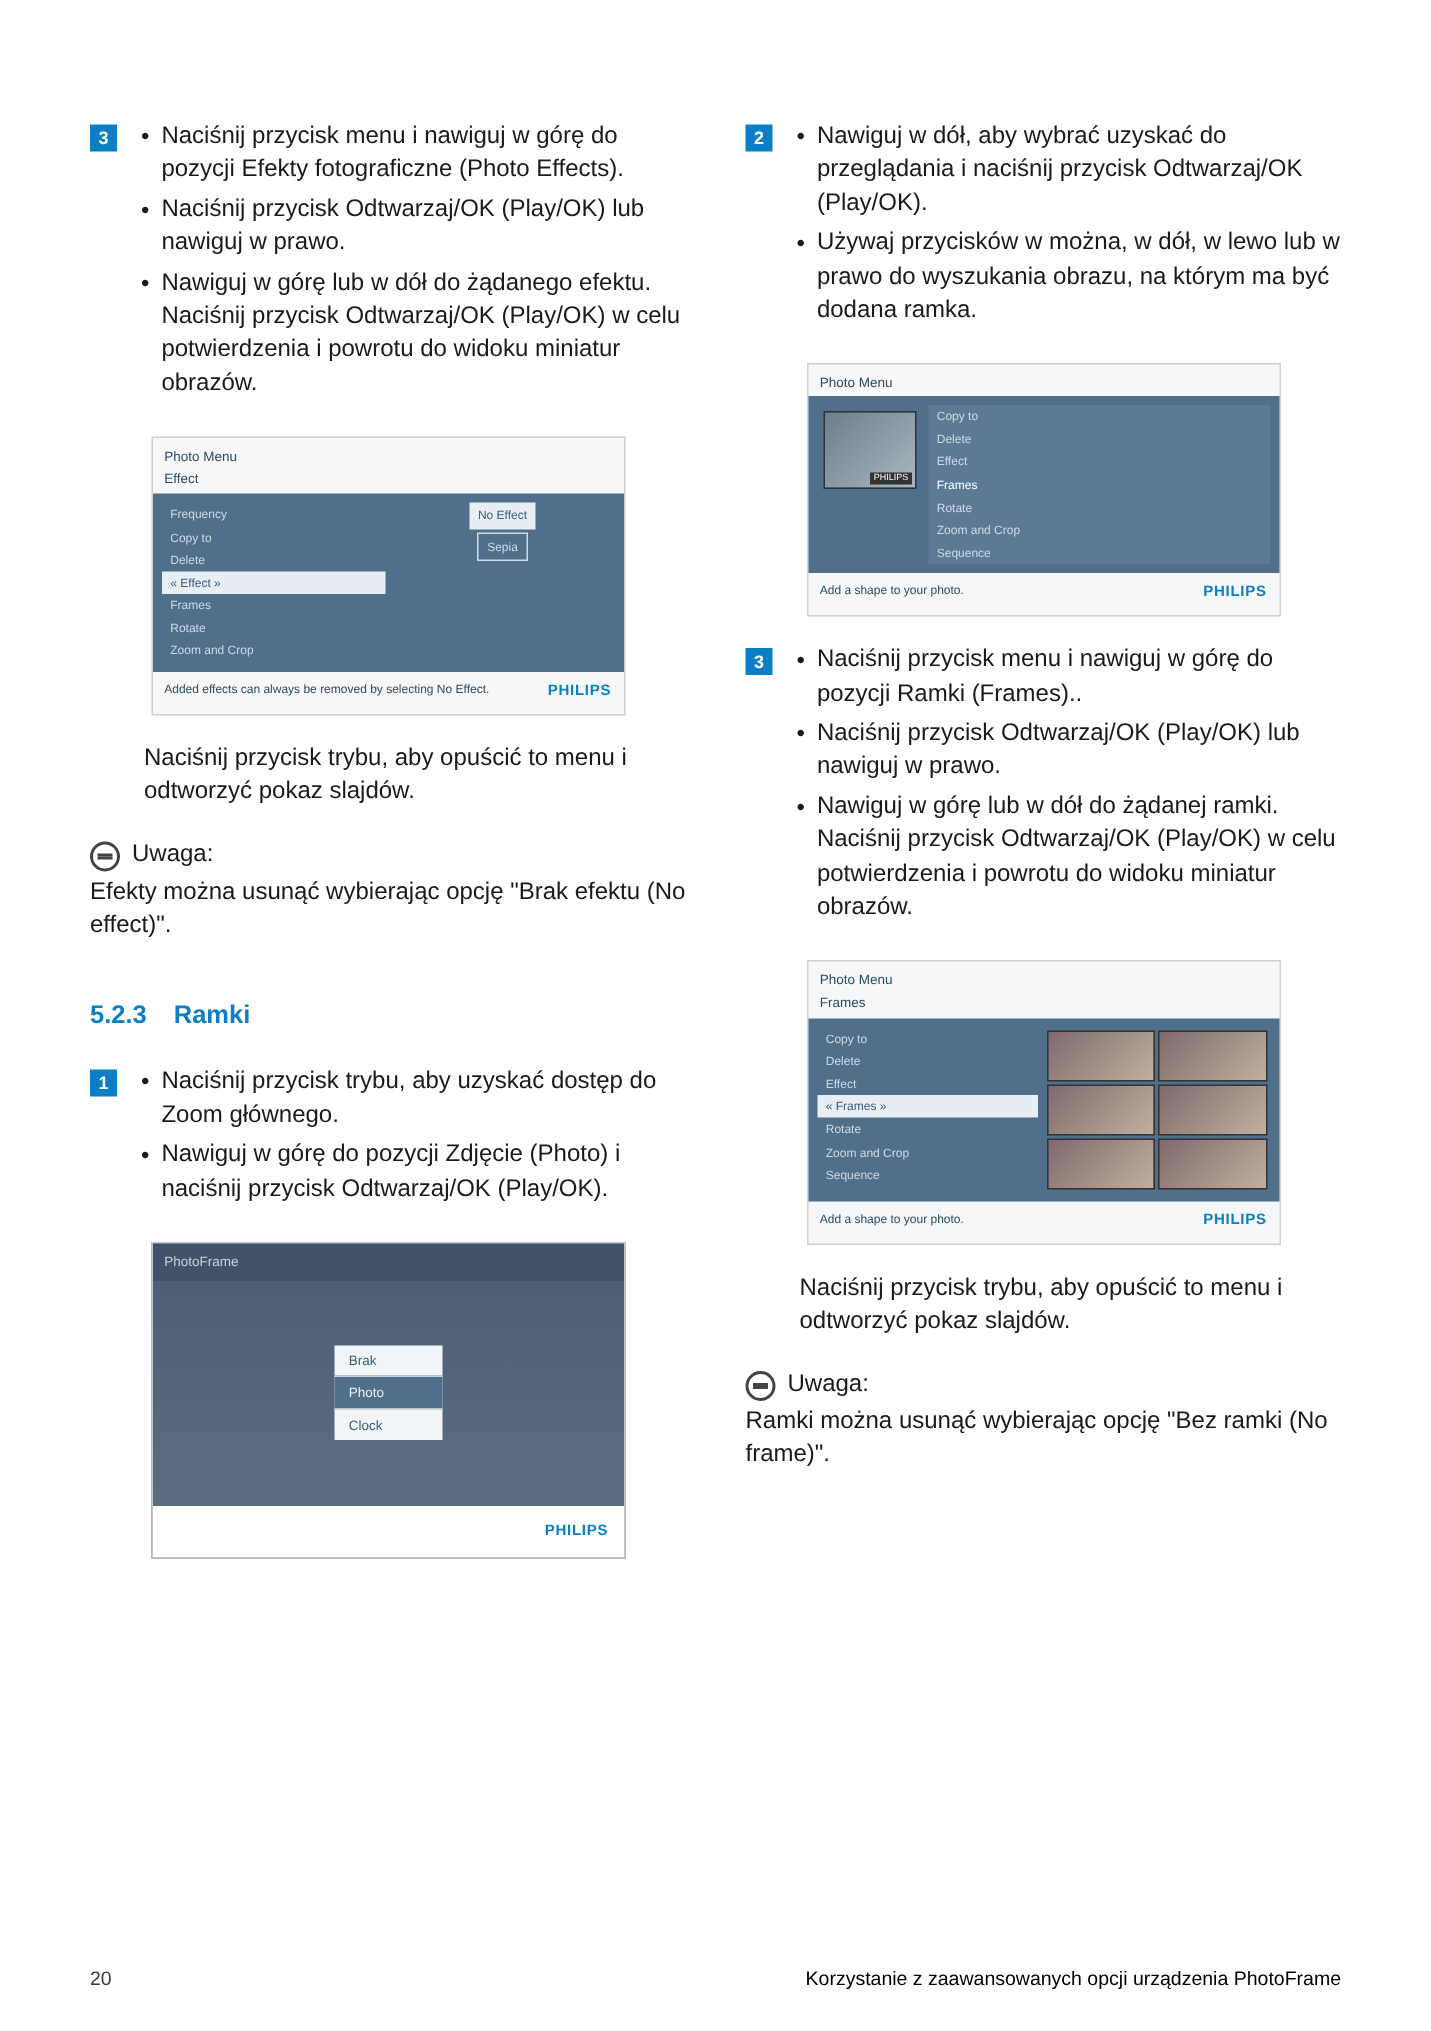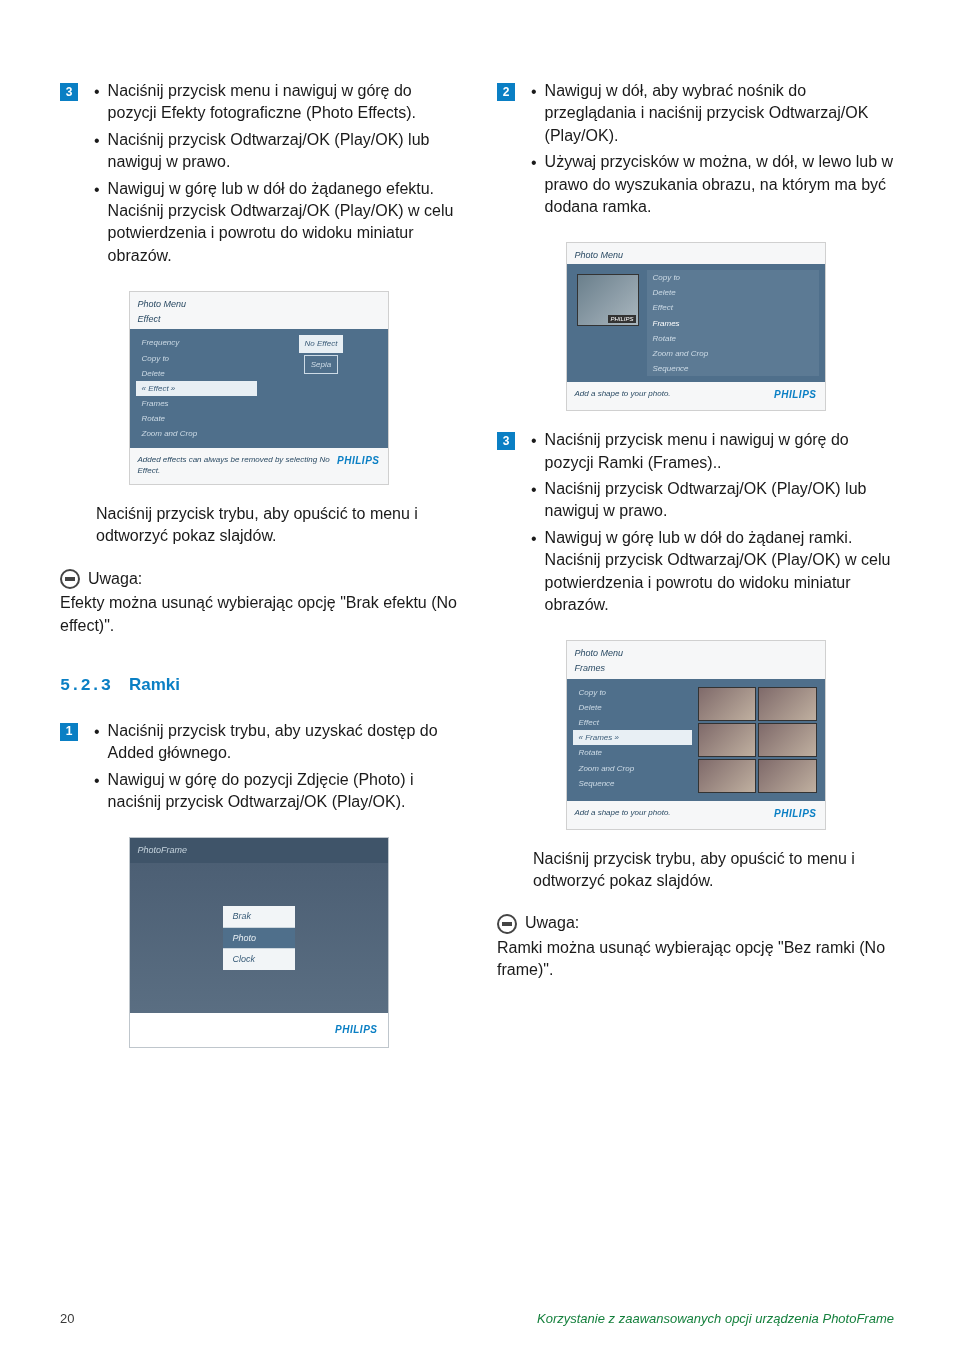--- a/index.html
+++ b/index.html
@@ -58,31 +58,30 @@
     content: ""; position: absolute; width: 10px; height: 2px; background: #444;
     bottom: 6px;
   }
   .note-body { margin-top: 2px; }
   .section-heading {
     color: #0a7fc4;
     font-weight: 700;
     font-size: 17px;
     margin: 36px 0 22px 0;
   }
-  .section-heading .sn { margin-right: 18px; font-family: Liberation Mono, monospace; }
+  .section-heading .sn { margin-right: 18px; }
 
   
   .shot {
-    width: 260px;
+    width: 316px;
     margin: 20px auto 6px auto;
     border: 1px solid #d0d0d0;
     background: #f6f7f8;
     font-size: 9px;
     color: #205a8c;
-    font-style: italic;
   }
   .shot .hdr { padding: 6px 8px 2px 8px; color: #2a4a63; font-size: 9px; }
   .shot .sub { padding: 0 8px 4px 8px; color: #2a4a63; font-size: 9px; }
   .shot .body { background: #4f6f8b; padding: 6px; display: flex; gap: 4px; }
   .shot .list { flex: 1; }
   .shot .list .li { color: #cddbe6; padding: 2px 6px; font-size: 8px; }
   .shot .list .li.sel { background: #e8eff4; color: #3b5c78; }
   .shot .right { flex: 1; display: flex; flex-direction: column; align-items: center; }
   .shot .right .opt { background: #e8eff4; color: #3b5c78; padding: 3px 6px; font-size: 8px; margin-bottom: 2px; }
   .shot .right .opt.sel { background: #4f6f8b; color: #cddbe6; border: 1px solid #cddbe6; }
@@ -118,21 +117,21 @@
   .shot.dark { background:#3f5469; border:1px solid #bfc6cc; }
   .shot.dark .brandrow { background:#fff; padding:10px; text-align:right; }
 
   .footer {
     position: absolute;
     bottom: 26px; left: 60px; right: 60px;
     display: flex; justify-content: space-between;
     font-size: 13px;
   }
   .footer .pn { color: #3a3a3a; }
-  .footer .ft { color: #15803d; font-style: italic; }
+  .footer .ft { color: #000000; }
 </style>
 </head>
 <body>
 
 <div class="page">
 
   <div class="col">
 
     <div class="step-row">
       <span class="step-num">3</span>
@@ -191,21 +190,21 @@
 
     <div class="section-heading">
       <span class="sn">5.2.3</span><span>Ramki</span>
     </div>
 
     <div class="step-row">
       <span class="step-num">1</span>
       <div class="bullets">
         <div class="bullet">
             <div class="bullet-content">
-          <span>Naciśnij przycisk </span><span class="b">trybu</span><span>, aby uzyskać dostęp do </span><span class="b">Added głównego</span><span>.</span>
+          <span>Naciśnij przycisk </span><span class="b">trybu</span><span>, aby uzyskać dostęp do </span><span class="b">Zoom głównego</span><span>.</span>
         </div>
           </div>
         <div class="bullet">
             <div class="bullet-content">
           <span>Nawiguj </span><span class="b">w górę</span><span> do pozycji </span><span class="b">Zdjęcie (Photo)</span><span> i naciśnij przycisk </span><span class="b">Odtwarzaj/OK (Play/OK)</span><span>.</span>
         </div>
           </div>
       </div>
     </div>
 
@@ -223,21 +222,21 @@
 
   </div>
 
   <div class="col">
 
     <div class="step-row">
       <span class="step-num">2</span>
       <div class="bullets">
         <div class="bullet">
             <div class="bullet-content">
-          <span>Nawiguj </span><span class="b">w dół</span><span>, aby wybrać nośnik do przeglądania i naciśnij przycisk </span><span class="b">Odtwarzaj/OK (Play/OK)</span><span>.</span>
+          <span>Nawiguj </span><span class="b">w dół</span><span>, aby wybrać uzyskać do przeglądania i naciśnij przycisk </span><span class="b">Odtwarzaj/OK (Play/OK)</span><span>.</span>
         </div>
           </div>
         <div class="bullet">
             <div class="bullet-content">
           <span>Używaj przycisków </span><span class="b">w można, w dół, w lewo</span><span> lub </span><span class="b">w prawo</span><span> do wyszukania obrazu, na którym ma być dodana ramka.</span>
         </div>
           </div>
       </div>
     </div>
 

